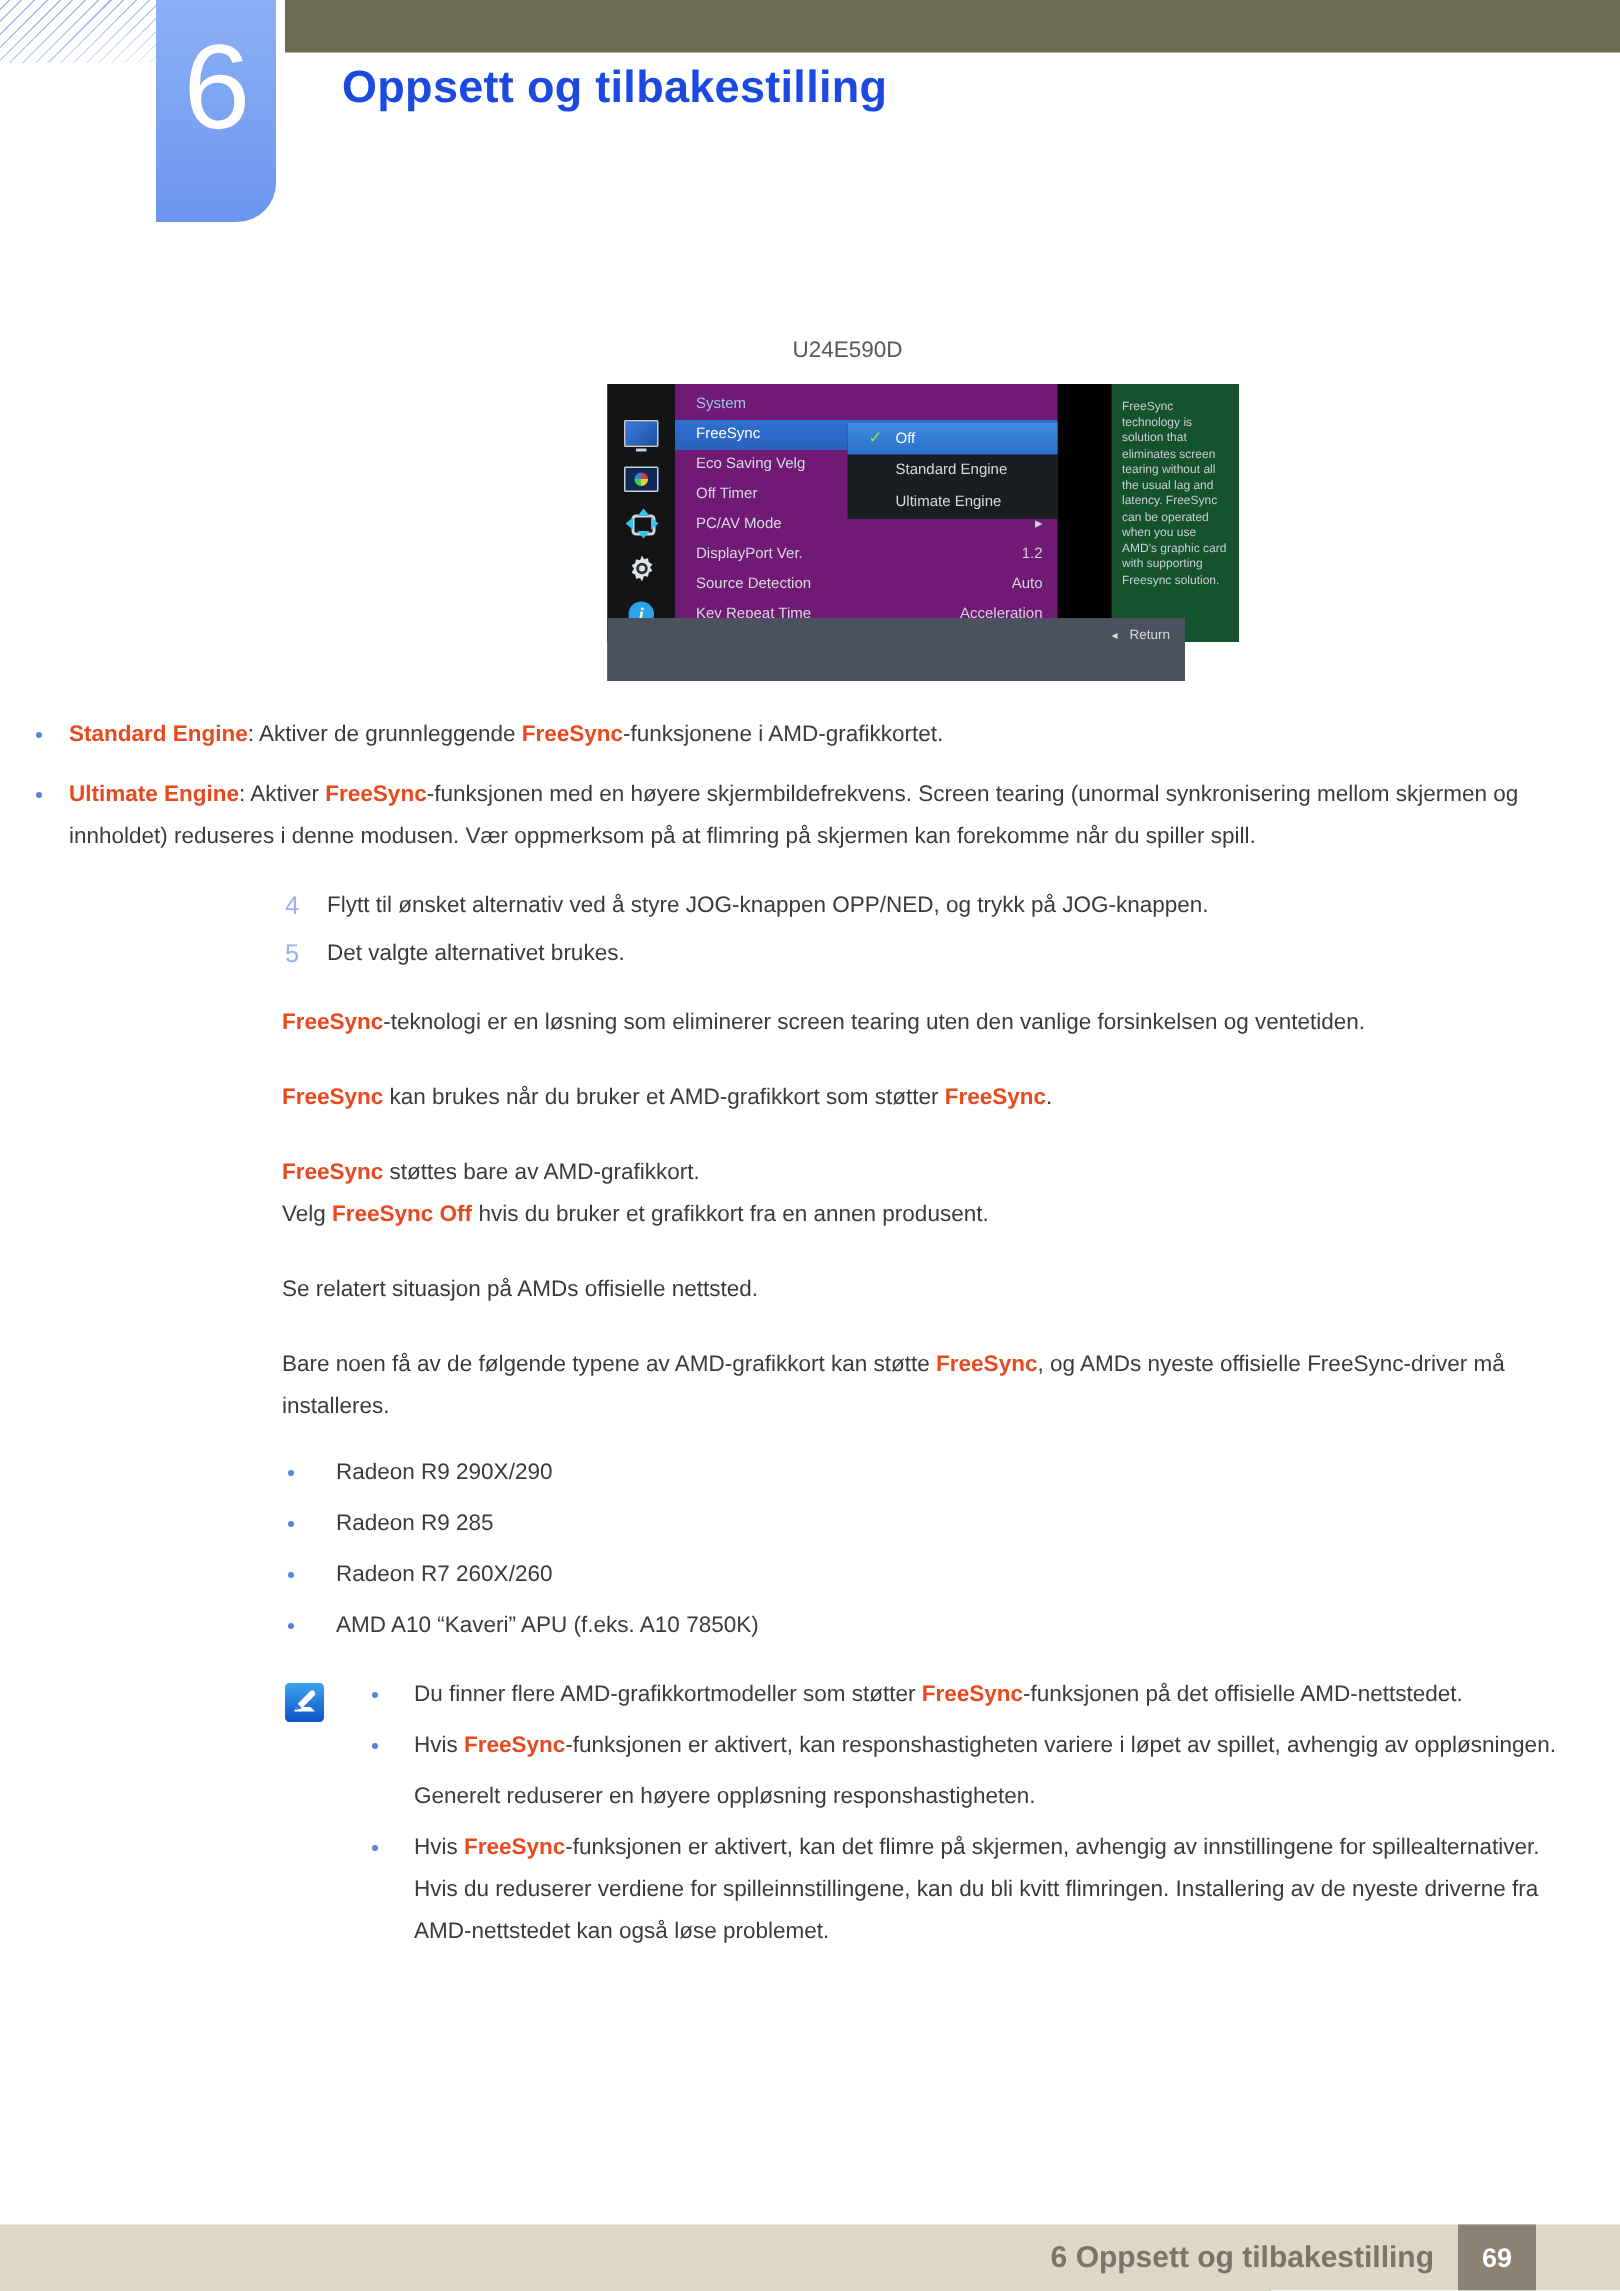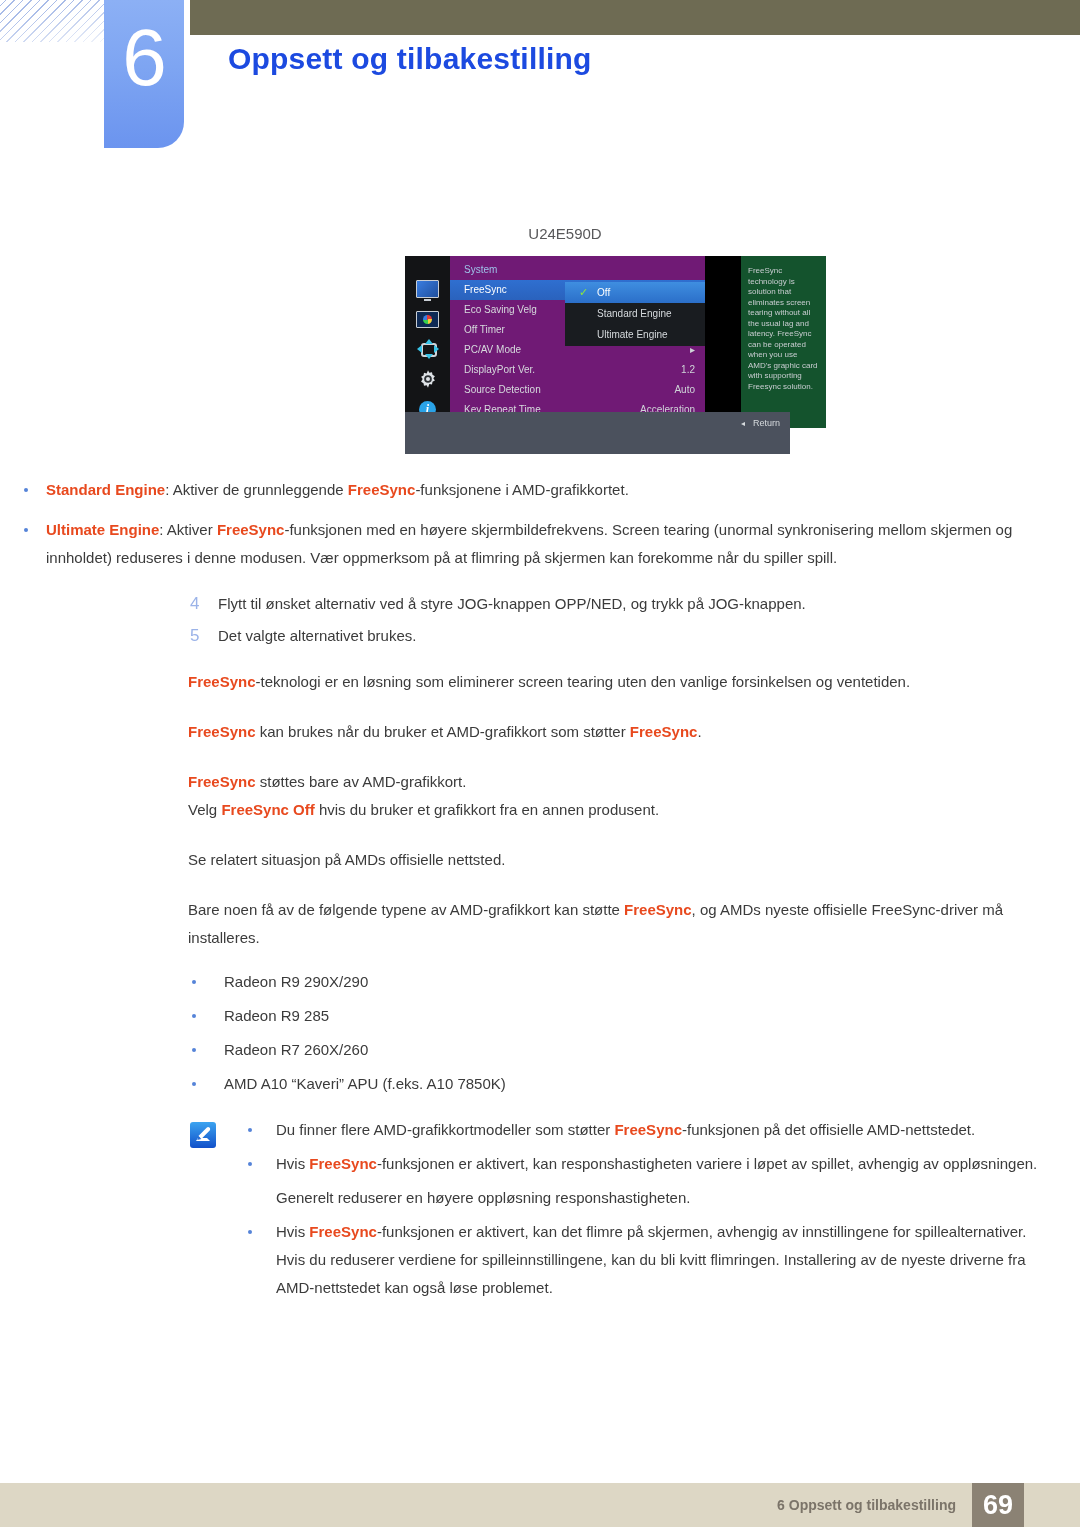--- a/index.html
+++ b/index.html
@@ -380,31 +380,31 @@
     left: 0;
     bottom: 0;
     width: 1080px;
     height: 44px;
     background: #ddd7c5;
     display: flex;
     align-items: center;
     justify-content: flex-end;
   }
   .footer-text {
-    font-size: 14px;
+    font-size: 20px;
     font-weight: bold;
     color: #7b7469;
     margin-right: 16px;
   }
   .footer-page {
     width: 52px;
     height: 44px;
     background: #8b8274;
     color: #ffffff;
-    font-size: 27px;
+    font-size: 18px;
     font-weight: bold;
     display: flex;
     align-items: center;
     justify-content: center;
     margin-right: 56px;
   }
 </style>
 </head>
 <body>
 

